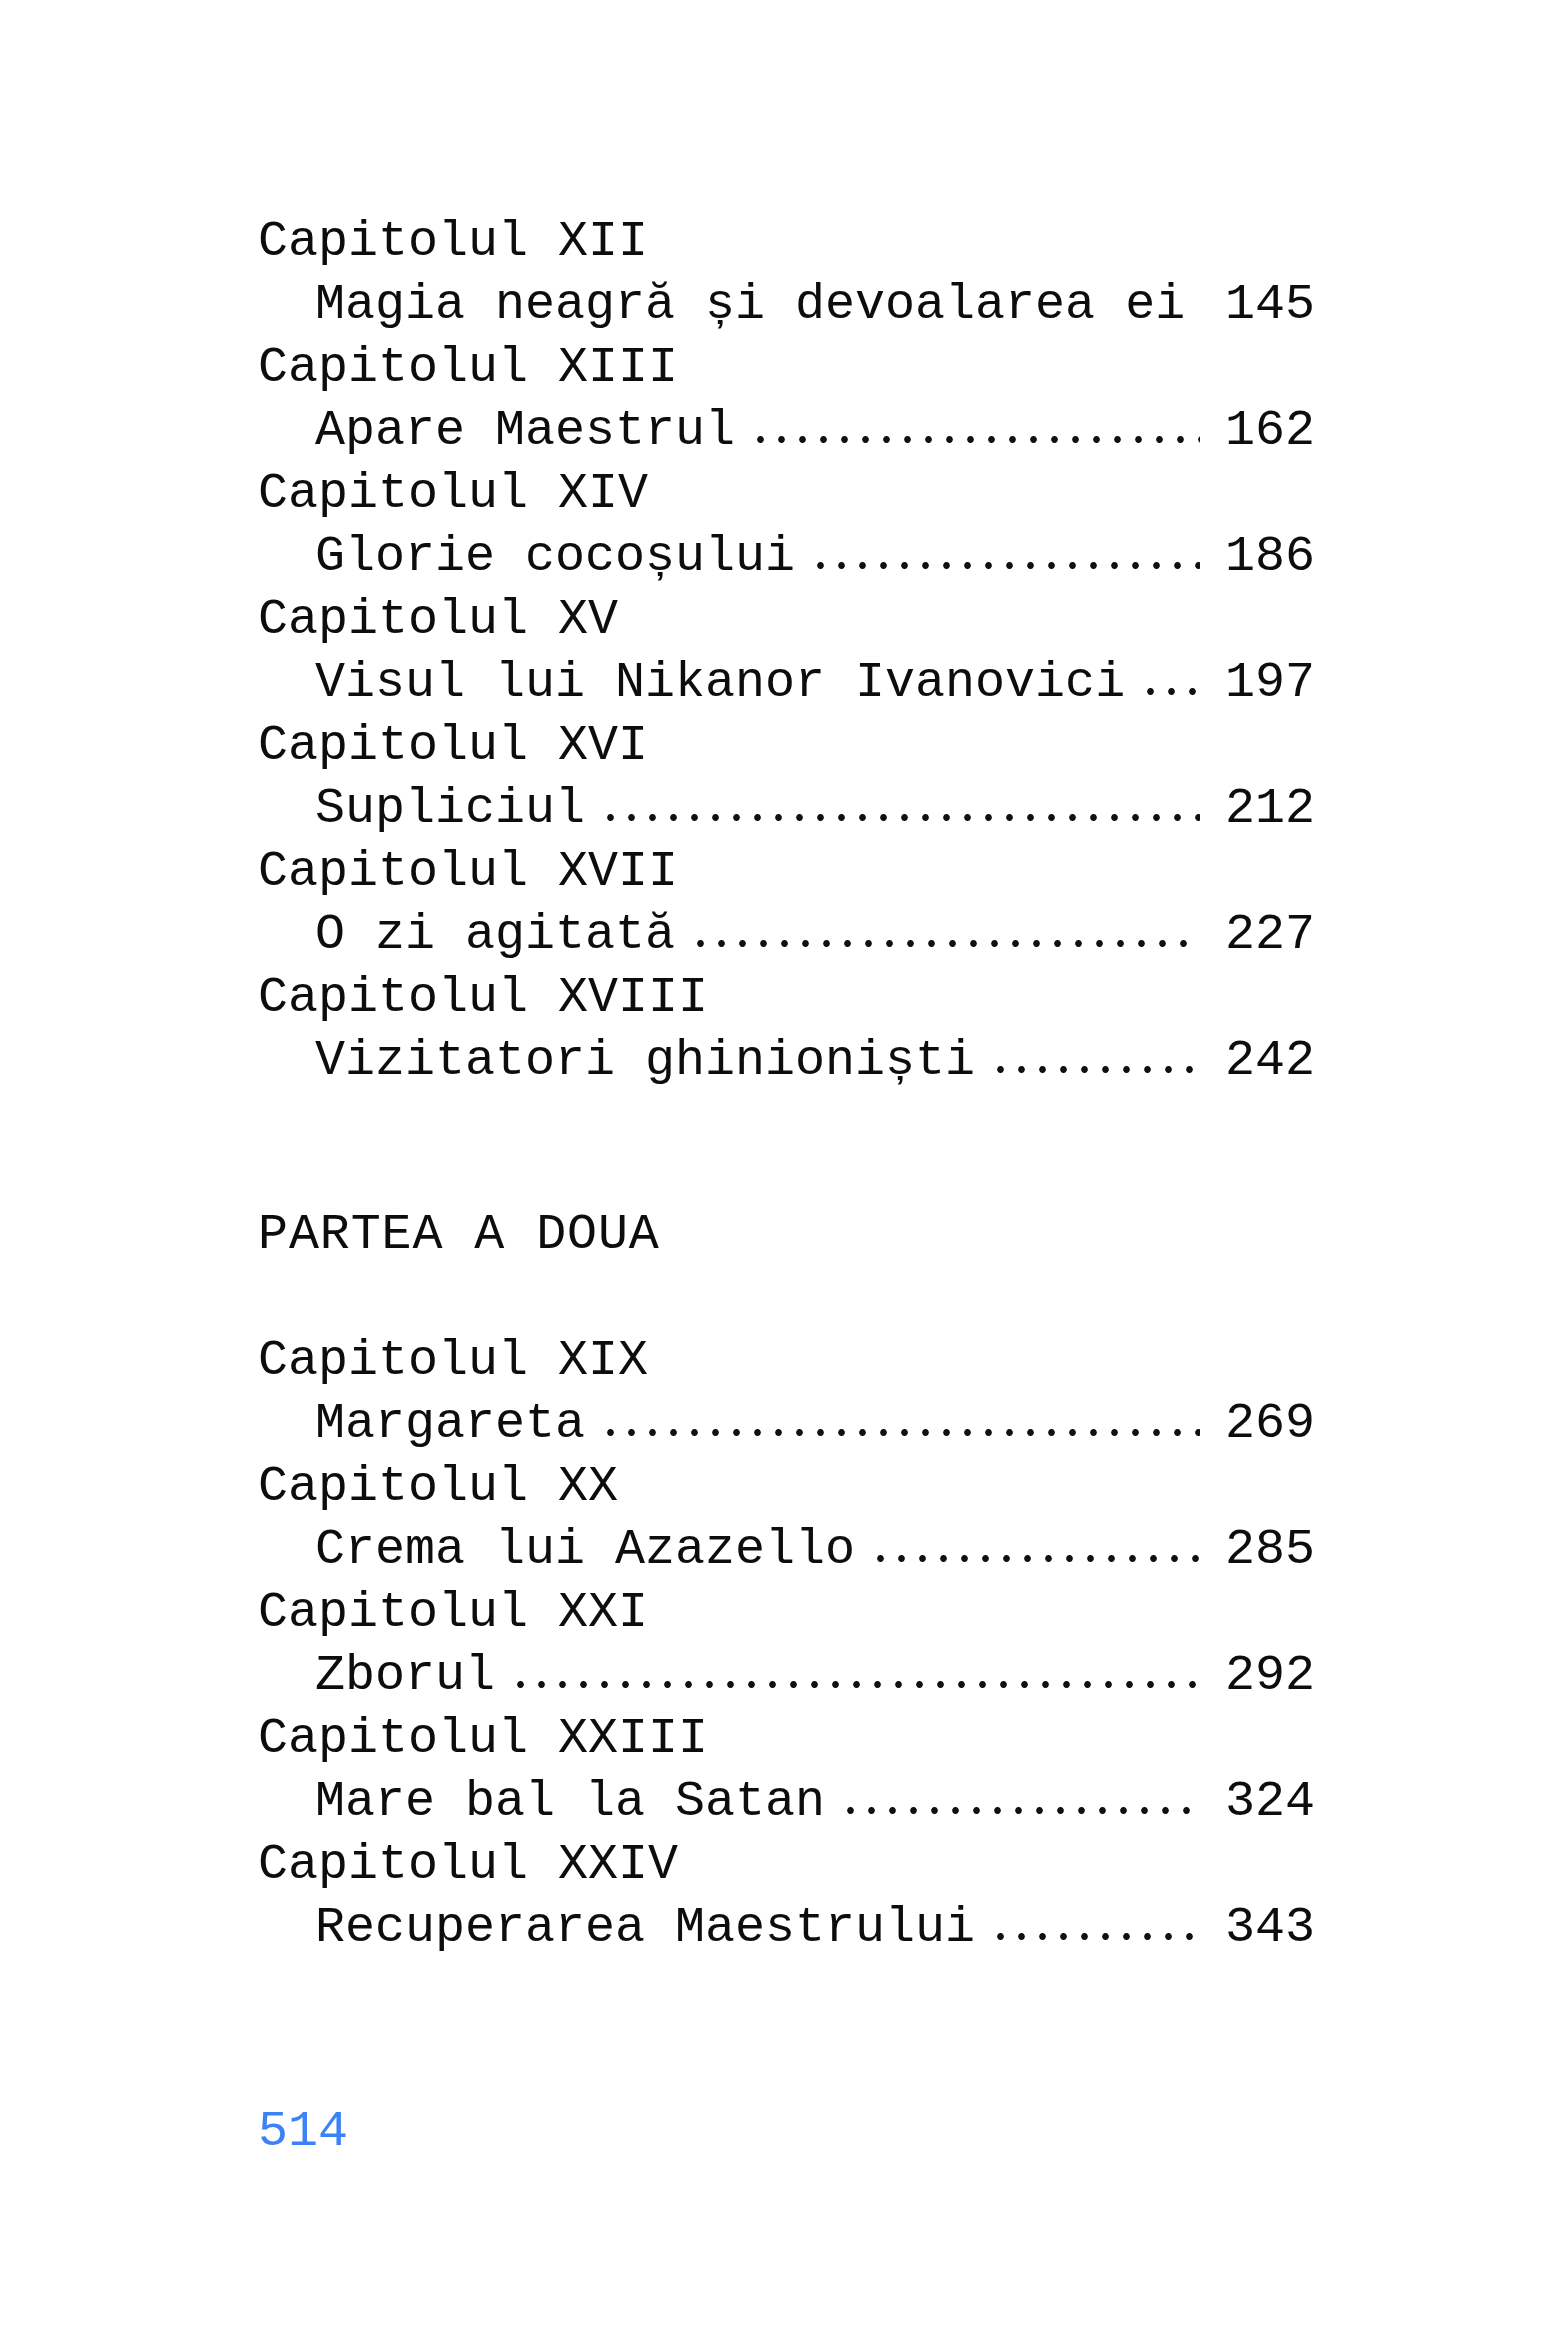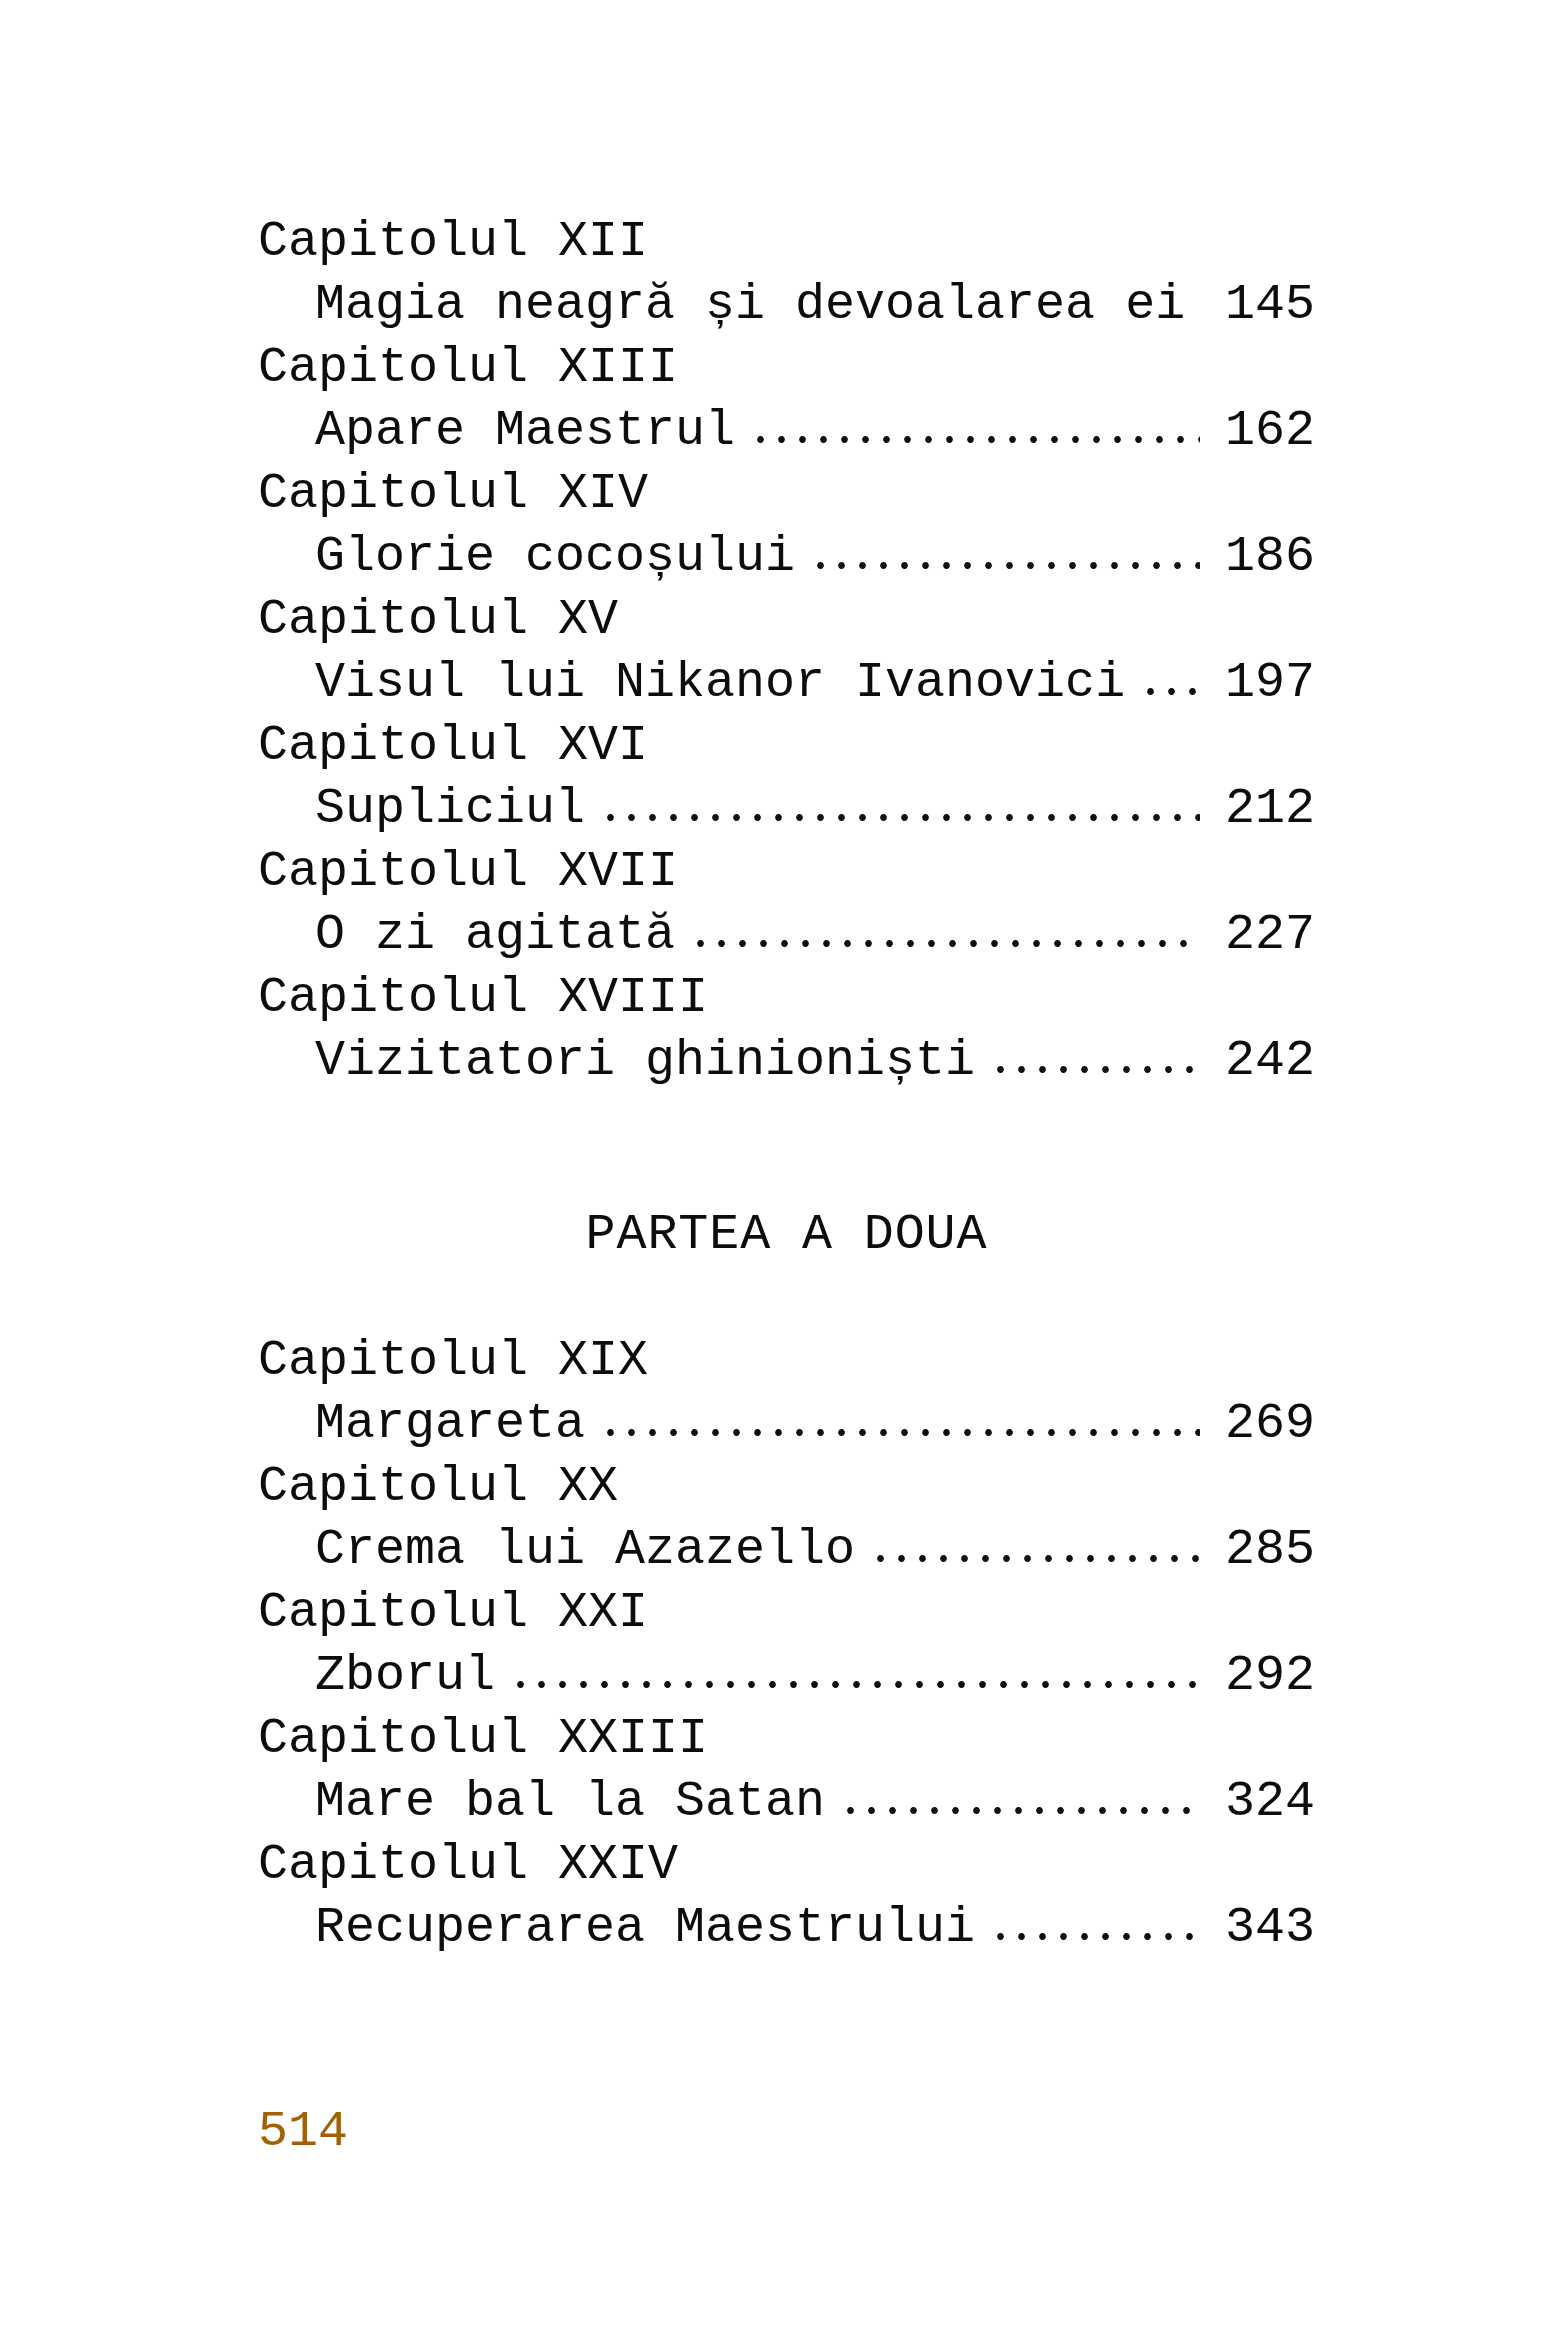--- a/index.html
+++ b/index.html
@@ -55,34 +55,33 @@
   .pageno {
     white-space: nowrap;
     text-align: center;
   }
   .part-heading {
     position: absolute;
     top: 1203px;
     left: 0;
     width: 100%;
     margin: 0;
-    text-align: center;
     font-size: 50px;
     font-weight: normal;
     line-height: 63px;
     color: #0d0d0d;
     letter-spacing: 0.9px;
   }
   .folio {
     position: absolute;
     top: 2100px;
     left: 0;
     font-size: 50px;
     line-height: 63px;
-    color: #a16207;
+    color: #3b82f6;
   }
 </style>
 </head>
 <body>
 
 <div class="page">
   <main class="toc">
 
     <section class="toc-part first">
   <div class="entry">

